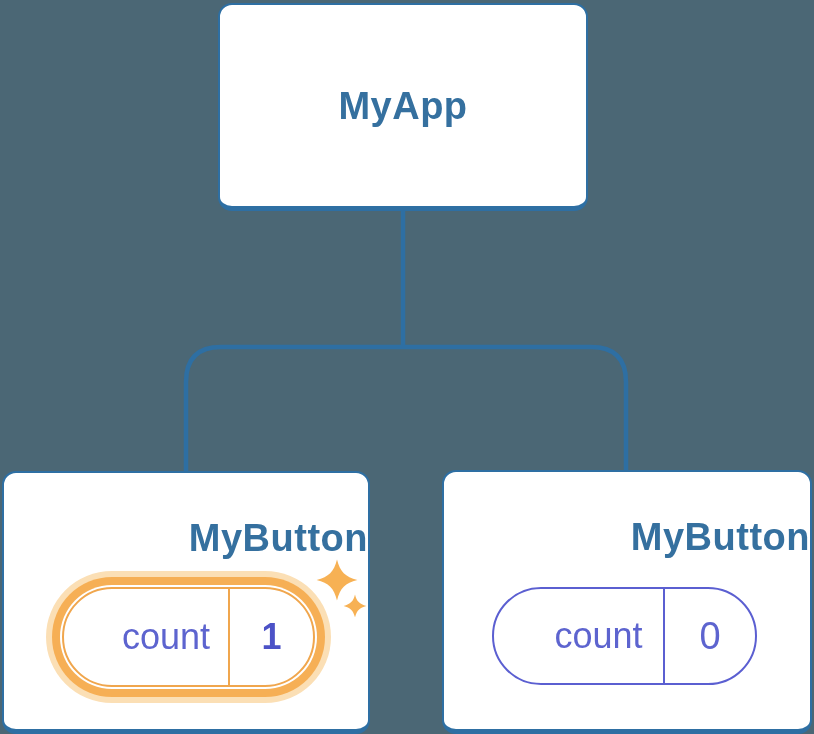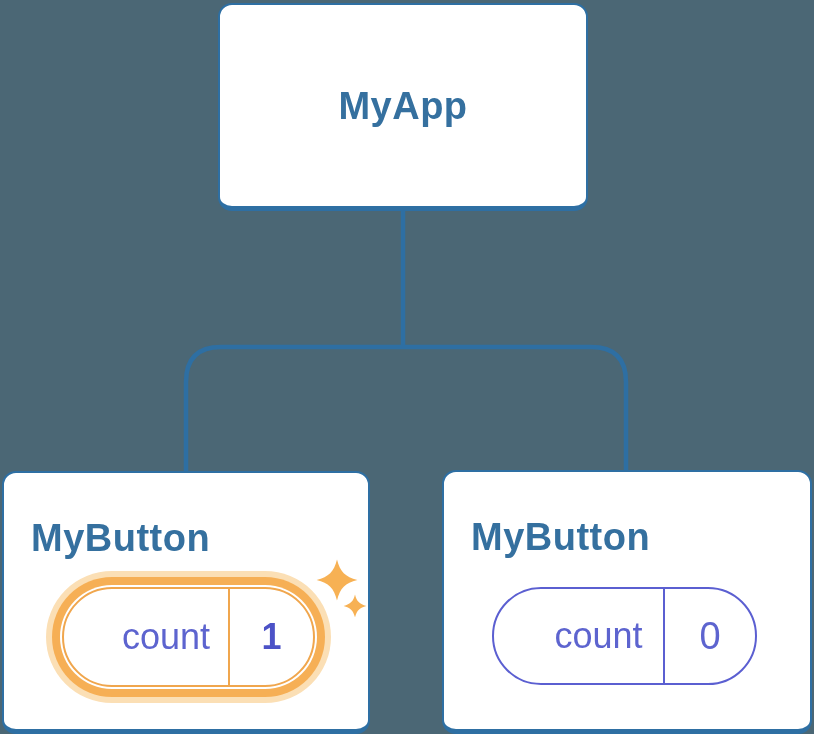--- a/index.html
+++ b/index.html
@@ -40,28 +40,28 @@
     align-items: center;
     justify-content: center;
   }
   .card-left  { left: 2px;   top: 471px; width: 368px; height: 263px; }
   .card-right { left: 442px; top: 470px; width: 370px; height: 264px; }
   .card-title {
     color: var(--title-text, #35709F);
     font-size: 38px;
     font-weight: bold;
     letter-spacing: 0.5px;
-    text-align: left;
+    text-align: right;
     line-height: 46px;
     white-space: nowrap;
   }
   .card-left .card-title,
   .card-right .card-title {
     position: absolute;
-    left: 0; right: 8px;
+    left: 0; right: 0;
     top: 42px;
     padding-left: 27px;
   }
   .pill {
     position: absolute;
     box-sizing: border-box;
     display: flex;
     align-items: stretch;
     background: #FFFFFF;
   }

